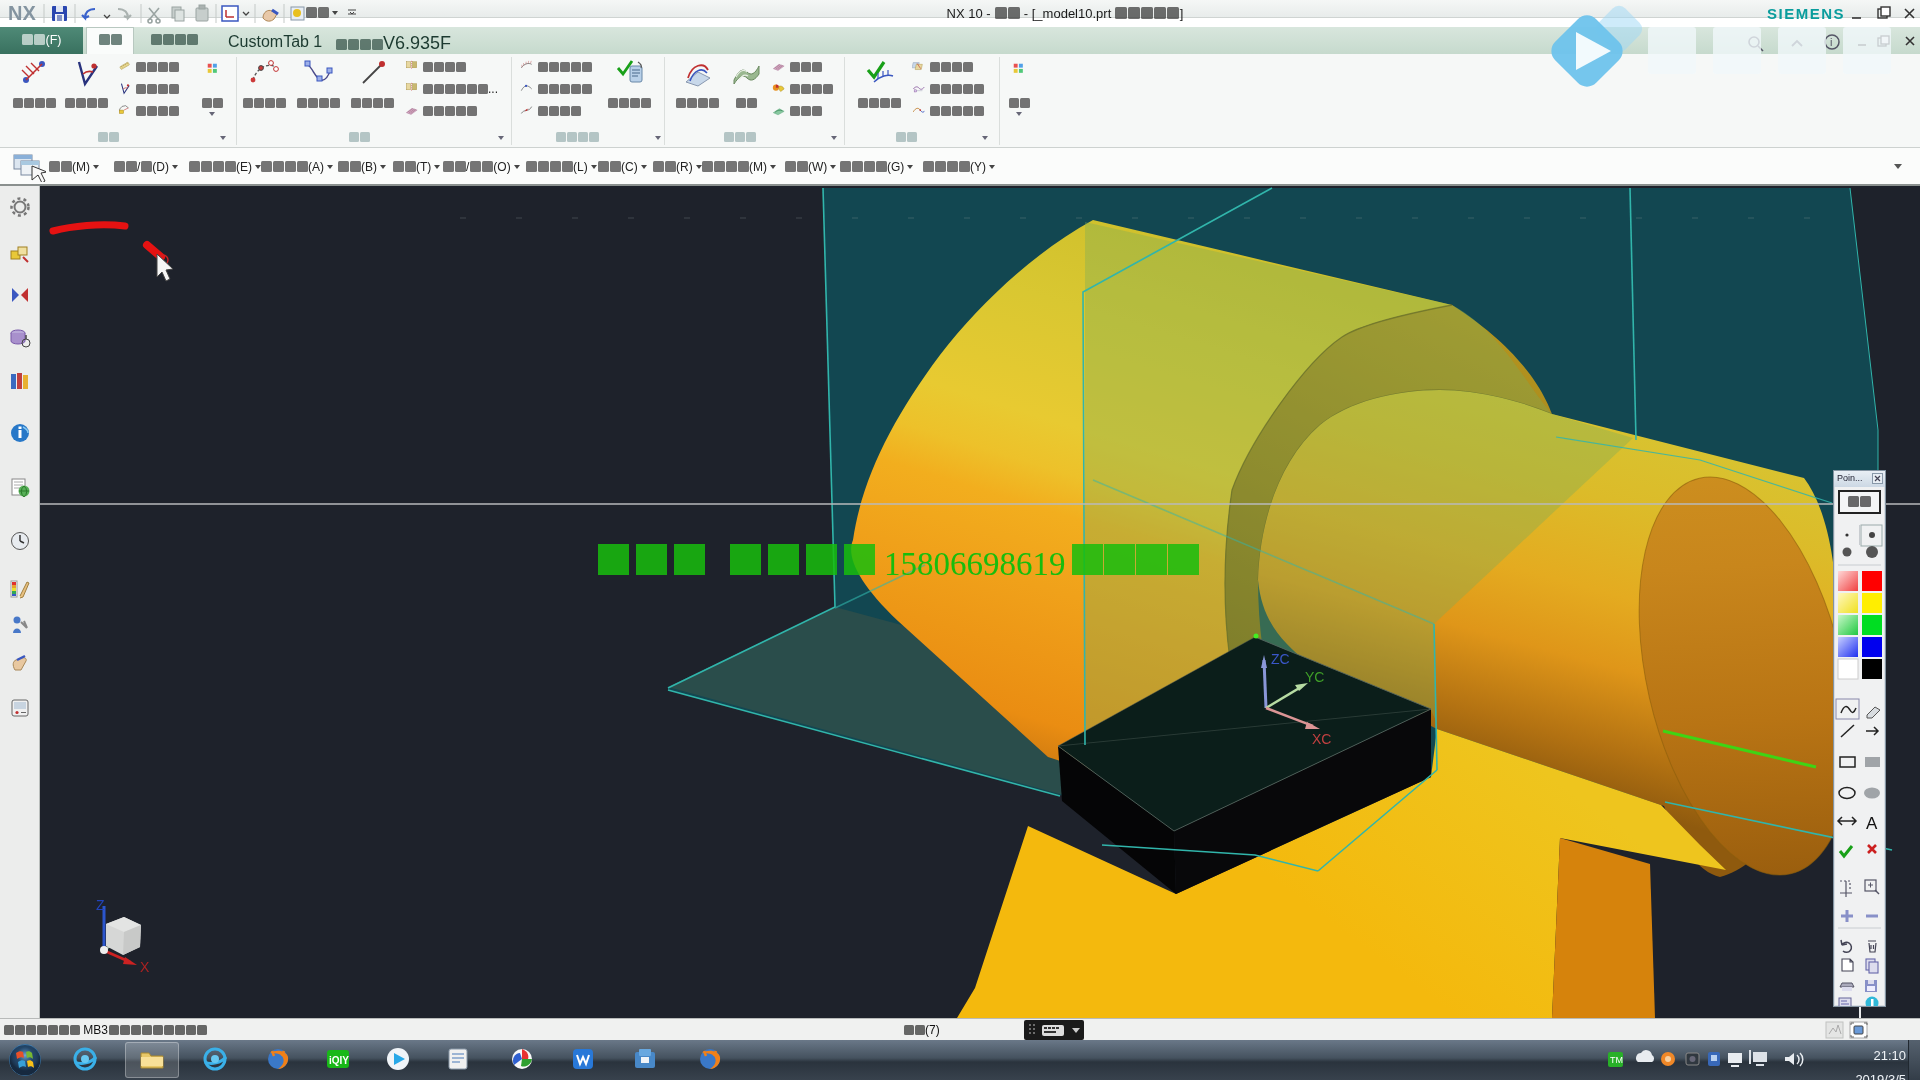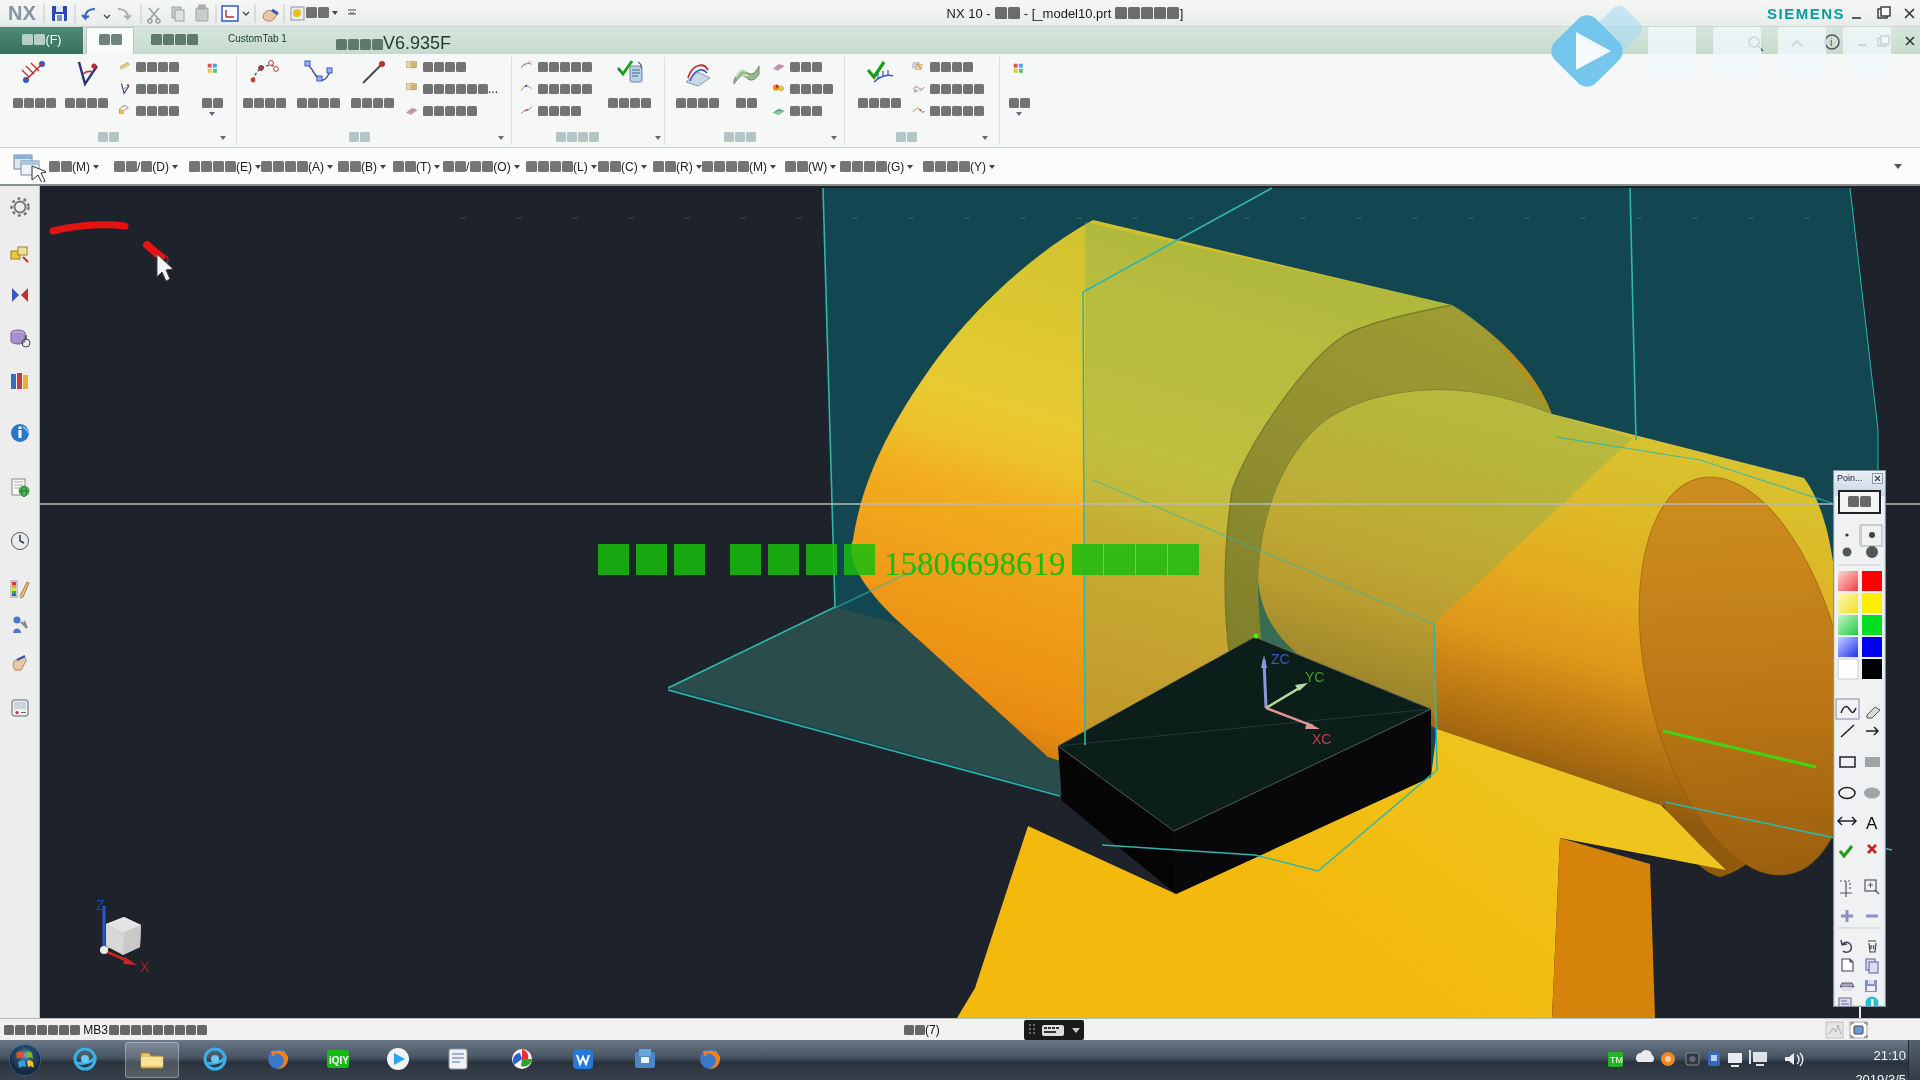--- a/index.html
+++ b/index.html
@@ -9,21 +9,21 @@
 .k11{width:10px;height:10px;margin:0 .5px;vertical-align:-1px}
 .k12{width:11px;height:11px;margin:0 .5px;vertical-align:-1px}
 .k13{width:12px;height:12px;margin:0 .5px;vertical-align:-1px}
 .lbl{color:#222;font-size:12px;white-space:nowrap}
 .glbl{color:#8aa6a6;font-size:12px;white-space:nowrap}
 .dn{display:inline-block;width:0;height:0;border-left:3.5px solid transparent;border-right:3.5px solid transparent;border-top:4px solid #444;vertical-align:2px;margin-left:3px}
 </style></head>
 <body>
 <div id="page">
 
-<div class="abs" style="left:0;top:0;width:1920px;height:27px;background:linear-gradient(#f5f7f6,#e8eceb);border-bottom:1px solid #cfd4d2">
+<div class="abs" style="left:0;top:0;width:1920px;height:18px;background:linear-gradient(#f5f7f6,#e8eceb);border-bottom:1px solid #cfd4d2">
 <svg class="abs" style="left:0;top:0" width="400" height="27">
  <text x="8" y="20" font-size="20" font-weight="bold" fill="#8494a0" font-family="Liberation Sans">NX</text>
  <line x1="44" y1="4" x2="44" y2="23" stroke="#c4c9c7"></line>
  <rect x="52" y="6" width="15" height="15" rx="1" fill="#2a46b0"></rect>
         <rect x="56" y="6" width="7" height="6" fill="#dfe5f2"></rect>
         <rect x="55" y="14" width="9" height="7" fill="#eef1f8"></rect>
         <rect x="57" y="15" width="5" height="6" fill="#8292c8"></rect>
  <line x1="75" y1="4" x2="75" y2="23" stroke="#c4c9c7"></line>
  <path d="M95,9 C88,9 85,13 85,18 L82,15 M85,18 L89,16" stroke="#3a62cc" stroke-width="2.2" fill="none"></path>
  <path d="M104,15 l3,3 3,-3" fill="none" stroke="#444" stroke-width="1.3"></path>
@@ -62,21 +62,21 @@
  <path d="M4,12 h9" stroke="#333" stroke-width="1.6"></path>
  <rect x="30" y="3" width="9" height="9" fill="none" stroke="#333" stroke-width="1.4"></rect>
         <rect x="33" y="1" width="9" height="9" fill="#fff" stroke="#333" stroke-width="1.4"></rect>
  <path d="M57,3 l9,9 M66,3 l-9,9" stroke="#333" stroke-width="1.6"></path>
 </svg>
 </div>
 <div class="abs" style="left:0;top:27px;width:1920px;height:27px;background:linear-gradient(#d8e6dd,#c6dacd)">
       <div class="abs" style="left:0;top:0;width:83px;height:27px;background:linear-gradient(#4f8a77,#39715f);color:#fff;font-size:12.5px;text-align:center;line-height:26px"><i class="k k12"></i><i class="k k12"></i>(F)</div>
       <div class="abs" style="left:86px;top:0;width:48px;height:27px;background:#fafcfb;border:1px solid #b8c8c0;border-bottom:none;color:#1a3a30;font-size:12.5px;text-align:center;line-height:25px"><i class="k k12"></i><i class="k k12"></i></div>
       <div class="abs" style="left:150px;top:6px;color:#1c3a30;font-size:12.5px"><i class="k k12"></i><i class="k k12"></i><i class="k k12"></i><i class="k k12"></i></div>
-      <div class="abs" style="left:228px;top:6px;color:#1c3a30;font-size:10px">CustomTab 1</div>
+      <div class="abs" style="left:228px;top:6px;color:#1c3a30;font-size:16px">CustomTab 1</div>
       <div class="abs" style="left:335px;top:6px;color:#1c3a30;font-size:18px"><i class="k k12"></i><i class="k k12"></i><i class="k k12"></i><i class="k k12"></i>V6.935F</div>
     </div>
     <div class="abs" style="left:0;top:54px;width:1920px;height:94px;background:#f6f8f7;border-bottom:1px solid #cdd2d0;overflow:hidden">
       <svg class="abs" style="left:19px;top:4px" width="30" height="30" viewBox="0 0 30 30">
         <circle cx="7" cy="22" r="3" fill="#3a57c0"></circle>
         <circle cx="23" cy="6" r="3" fill="#3a57c0"></circle>
         <path d="M7,22 L23,6" stroke="#c03030" stroke-width="1.6"></path>
         <path d="M3,12 l7,7 M7,8 l8,8 M12,5 l8,8" stroke="#c03030" stroke-width="1.4"></path>
       </svg>
       <div class="abs lbl" style="left:-11px;top:42px;width:90px;text-align:center"><i class="k k11"></i><i class="k k11"></i><i class="k k11"></i><i class="k k11"></i></div>
@@ -484,21 +484,21 @@
  <rect x="28" y="22" width="58" height="58" rx="13" transform="rotate(45 57 51)" fill="#6ec3ec" opacity="0.95"></rect>
  <path d="M46,32 L46,70 L81,51 Z" fill="#f2fafd"></path>
  <g fill="#f2f9fc" opacity="0.78">
   <rect x="118" y="27" width="48" height="47" rx="3"></rect>
   <rect x="183" y="27" width="48" height="47" rx="3"></rect>
   <rect x="248" y="27" width="48" height="47" rx="3"></rect>
   <rect x="313" y="27" width="48" height="47" rx="3"></rect>
  </g>
 </svg>
     <div class="abs" style="left:1833px;top:470px;width:53px;height:537px;background:#f0f1f2;border:1px solid #8494a2;box-shadow:0 0 0 1px #d8dde2 inset">
-      <div class="abs" style="left:0;top:0;width:51px;height:25px;background:linear-gradient(#e9eff5,#ccd8e4);font-size:9px;color:#223;padding:2px 0 0 3px">Poin...<svg class="abs" style="right:2px;top:2px" width="11" height="11">
+      <div class="abs" style="left:0;top:0;width:51px;height:16px;background:linear-gradient(#e9eff5,#ccd8e4);font-size:9px;color:#223;padding:2px 0 0 3px">Poin...<svg class="abs" style="right:2px;top:2px" width="11" height="11">
           <rect x="0.5" y="0.5" width="10" height="10" fill="#e8eef4" stroke="#8898a8"></rect>
           <path d="M3,3 l5,5 M8,3 l-5,5" stroke="#445" stroke-width="1.2"></path>
         </svg></div>
       <div class="abs" style="left:4px;top:19px;width:43px;height:24px;background:#f4f5f6;border:2px solid #222;font-size:12px;color:#111;text-align:center;line-height:20px"><i class="k k12"></i><i class="k k12"></i></div>
       <svg class="abs" style="left:0;top:46px" width="51" height="489" viewBox="0 0 51 489">
  <line x1="25.5" y1="8" x2="25.5" y2="28" stroke="#c8ccd0"></line>
  <rect x="27" y="8" width="21" height="21" fill="none" stroke="#9aa"></rect>
  <circle cx="13" cy="18" r="1.6" fill="#333"></circle>
         <circle cx="38" cy="18" r="3" fill="#444"></circle>
  <circle cx="13" cy="35" r="4.5" fill="#555"></circle>

